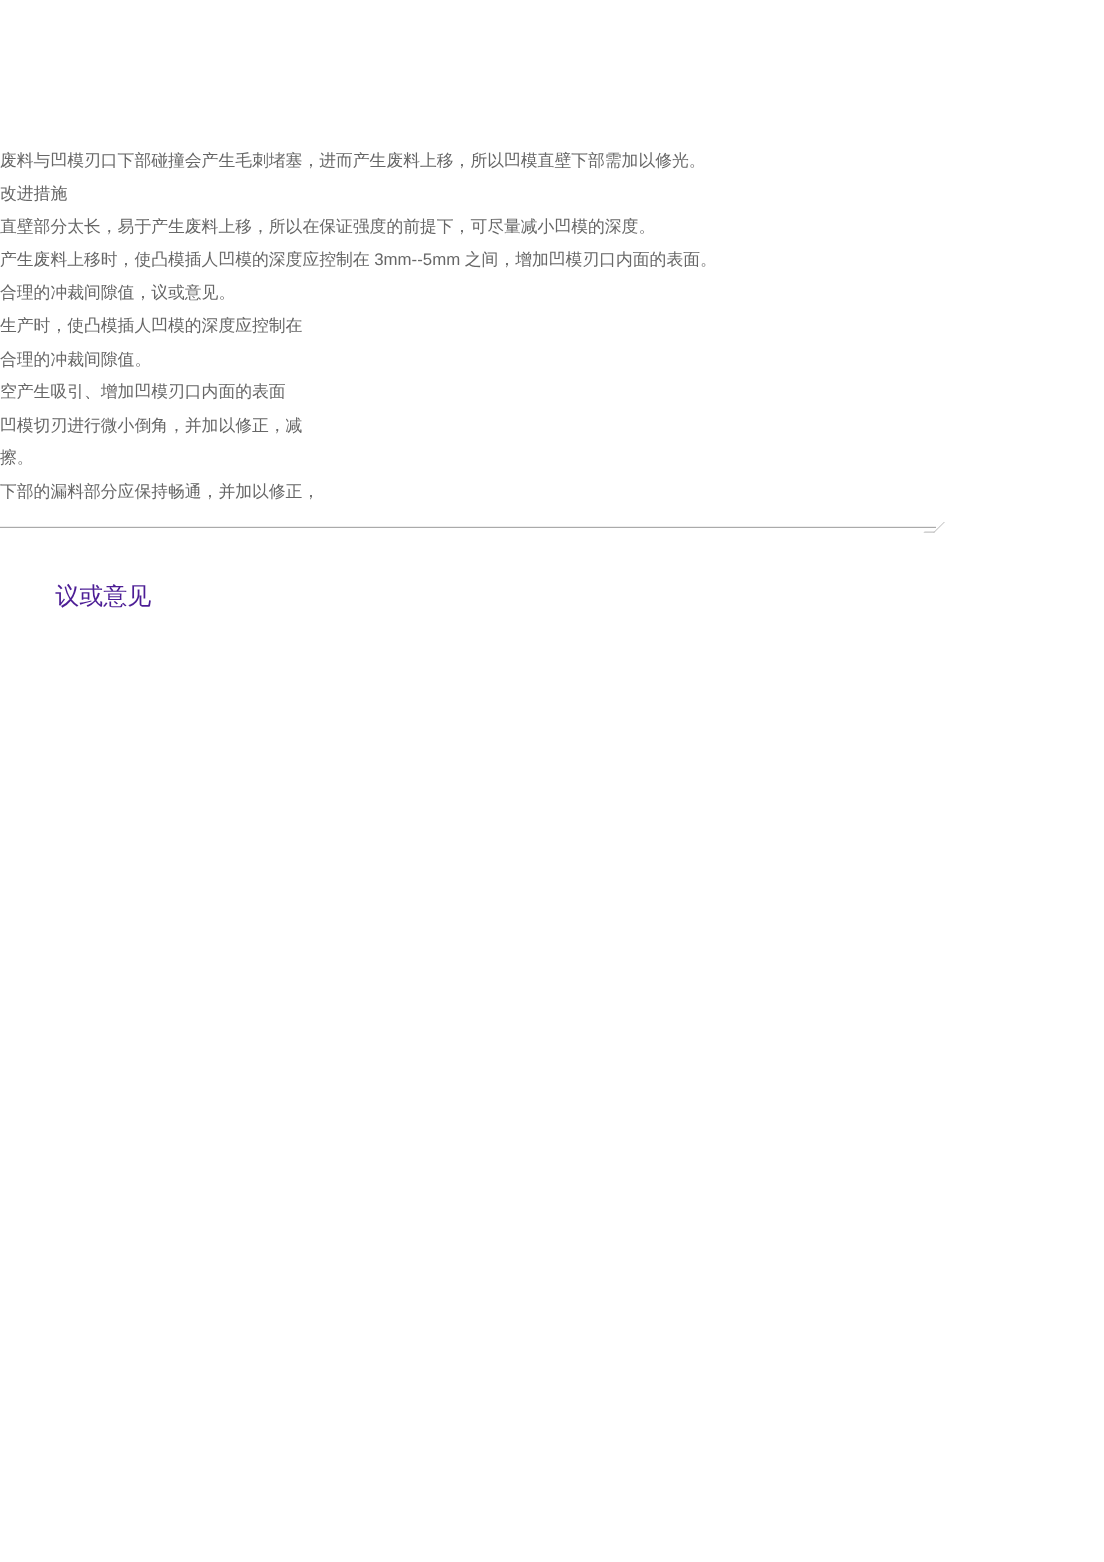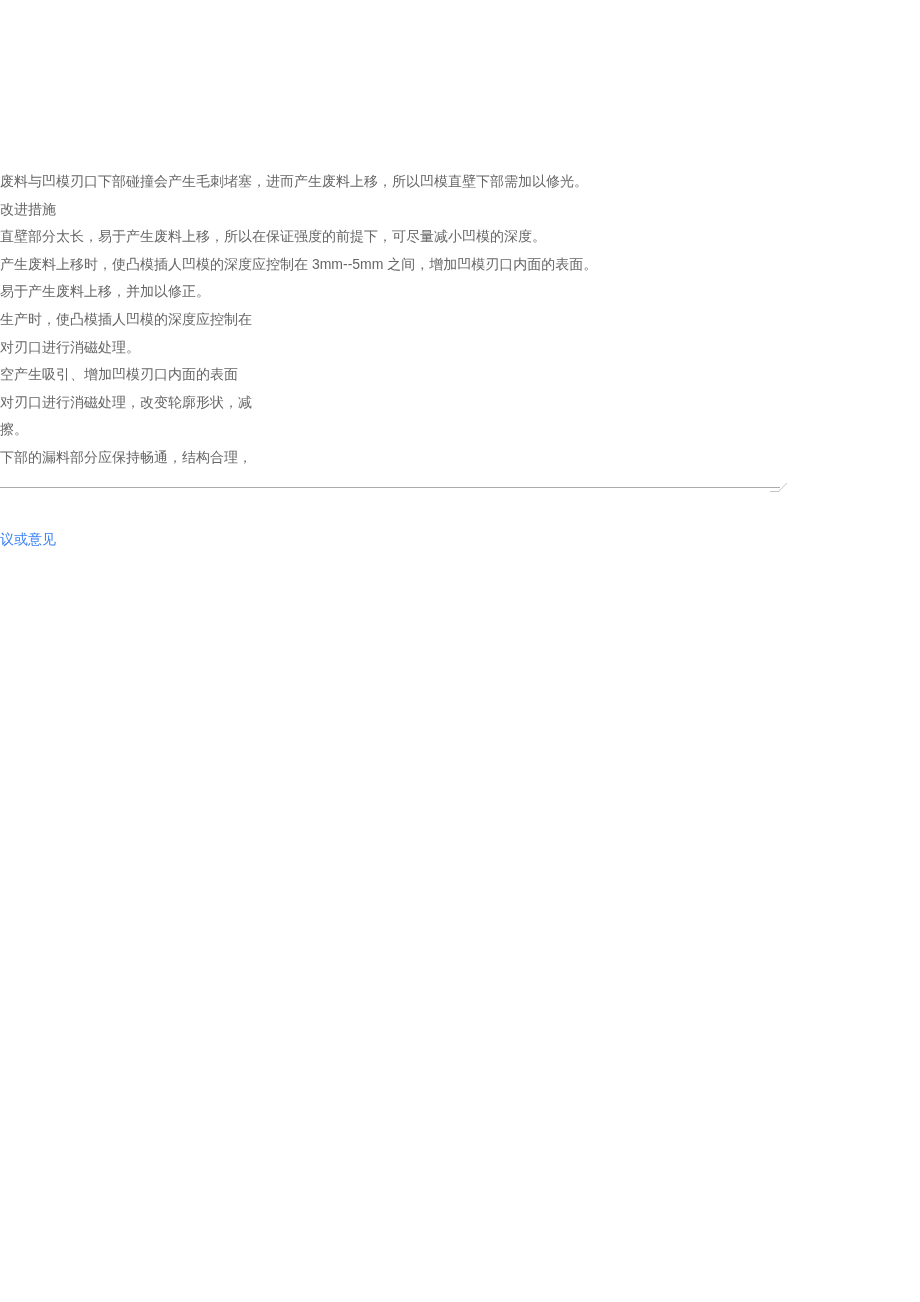--- a/index.html
+++ b/index.html
@@ -15,21 +15,20 @@
       font-size: 14px;
       color: #666666;
       line-height: 1.9;
       position: relative;
     }
     .content-area {
       width: 780px;
       position: relative;
       padding-top: 120px;
       padding-left: 0;
-      margin-top: 48px;
     }
     .text-line {
       white-space: nowrap;
       overflow: visible;
       margin-bottom: 1px;
     }
     .section-divider {
       width: 780px;
       height: 0;
       border-top: 1px solid #aaaaaa;
@@ -43,36 +42,37 @@
       right: -3px;
       bottom: -4px;
       width: 8px;
       height: 8px;
       border-right: 1px solid #aaaaaa;
       border-bottom: 1px solid #aaaaaa;
       transform: skew(-45deg, 0);
       opacity: 0.7;
     }
     .section-heading {
-      color: #3b82f6;
-      font-size: 14px;
+      color: #4c1d95;
+      font-size: 20px;
+      padding-left: 46px;
     }
   </style>
 </head>
 <body>
 
 <div class="content-area">
   <div class="text-line">废料与凹模刃口下部碰撞会产生毛刺堵塞，进而产生废料上移，所以凹模直壁下部需加以修光。</div>
   <div class="text-line">改进措施</div>
   <div class="text-line">直壁部分太长，易于产生废料上移，所以在保证强度的前提下，可尽量减小凹模的深度。</div>
   <div class="text-line">产生废料上移时，使凸模插人凹模的深度应控制在 3mm--5mm 之间，增加凹模刃口内面的表面。</div>
-  <div class="text-line">易于产生废料上移，并加以修正。</div>
+  <div class="text-line">合理的冲裁间隙值，议或意见。</div>
   <div class="text-line">生产时，使凸模插人凹模的深度应控制在</div>
-  <div class="text-line">对刃口进行消磁处理。</div>
+  <div class="text-line">合理的冲裁间隙值。</div>
   <div class="text-line">空产生吸引、增加凹模刃口内面的表面</div>
-  <div class="text-line">对刃口进行消磁处理，改变轮廓形状，减</div>
+  <div class="text-line">凹模切刃进行微小倒角，并加以修正，减</div>
   <div class="text-line">擦。</div>
-  <div class="text-line">下部的漏料部分应保持畅通，结构合理，</div>
+  <div class="text-line">下部的漏料部分应保持畅通，并加以修正，</div>
 
   <div class="section-divider"></div>
 
   <div class="section-heading">议或意见</div>
 </div>
 
 </body></html>

